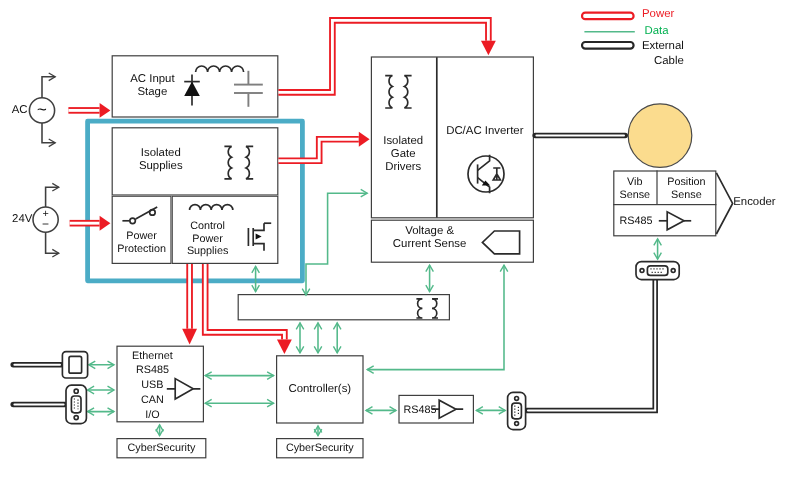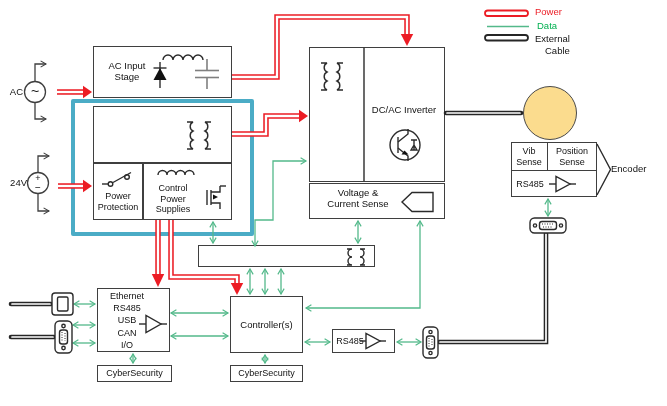--- a/index.html
+++ b/index.html
@@ -60,23 +60,25 @@
   <div class="lbl" style="left:535px;top:33px;width:52px;text-align:left;">External</div>
   <div class="lbl" style="left:545px;top:45px;width:40px;text-align:left;">Cable</div>
 
   <div class="lbl" style="left:0px;top:86px;width:23px;text-align:right;">AC</div>
   <div class="lbl flexc" style="left:24px;top:80px;width:22px;height:22px;font-size:14px;">~</div>
   <div class="lbl" style="left:0px;top:177px;width:27px;text-align:right;">24V</div>
   <div class="lbl" style="left:28px;top:172.5px;width:20px;font-size:9px;">+</div>
   <div class="lbl" style="left:28px;top:182px;width:20px;font-size:10px;">−</div>
 
   <div class="lbl" style="left:98px;top:60px;width:58px;">AC Input Stage</div>
+  <div class="lbl" style="left:103px;top:122px;width:62px;">Isolated Supplies</div>
   <div class="lbl small" style="left:95px;top:191px;width:46px;">Power Protection</div>
   <div class="lbl small" style="left:147px;top:183px;width:52px;">Control Power Supplies</div>
 
+  <div class="lbl" style="left:311px;top:112px;width:50px;">Isolated Gate Drivers</div>
   <div class="lbl" style="left:368px;top:76px;width:72px;margin-top:28px;">DC/AC Inverter</div>
   <div class="lbl" style="left:312px;top:187px;width:92px;">Voltage &amp;</div>
   <div class="lbl" style="left:312px;top:198px;width:92px;">Current Sense</div>
 
 
   <div class="lbl small" style="left:512px;top:146px;width:34px;">Vib Sense</div>
   <div class="lbl small" style="left:548px;top:146px;width:48px;">Position Sense</div>
   <div class="lbl small" style="left:513px;top:179px;width:34px;">RS485</div>
   <div class="lbl" style="left:611px;top:163px;width:48px;text-align:left;">Encoder</div>
 

